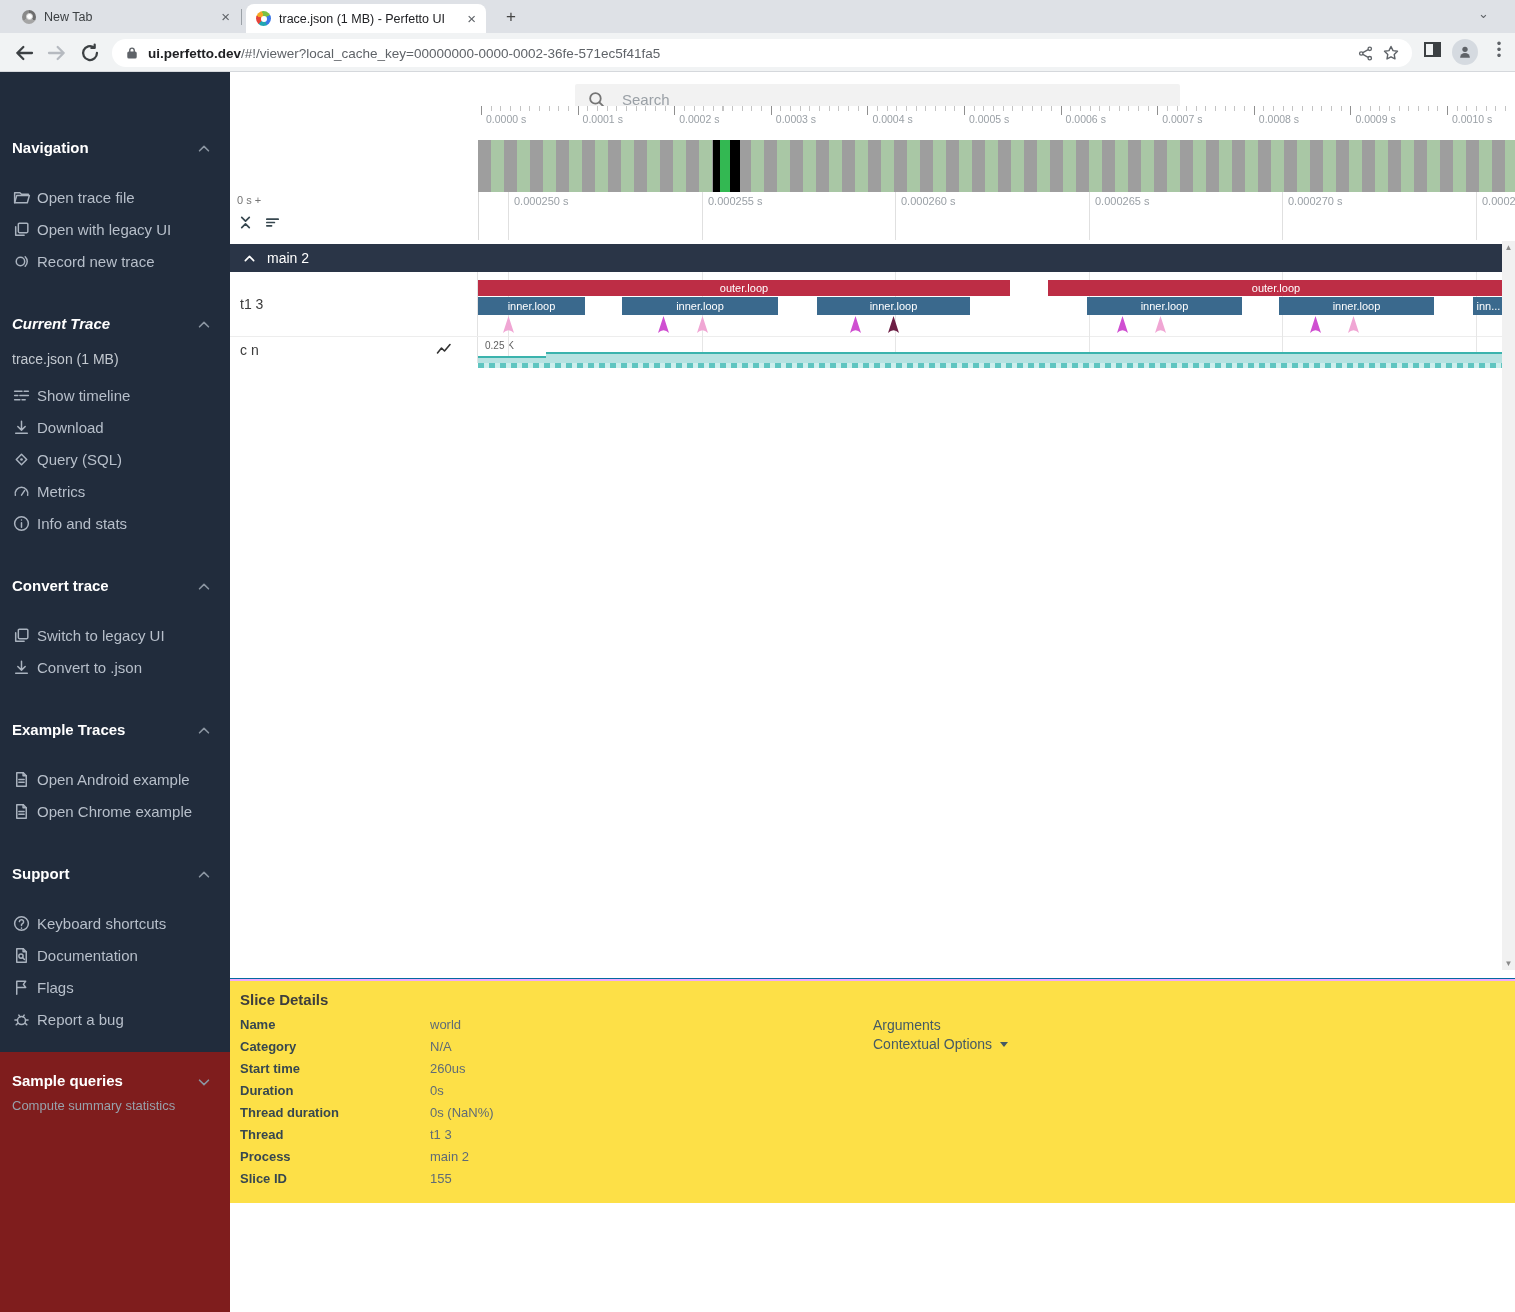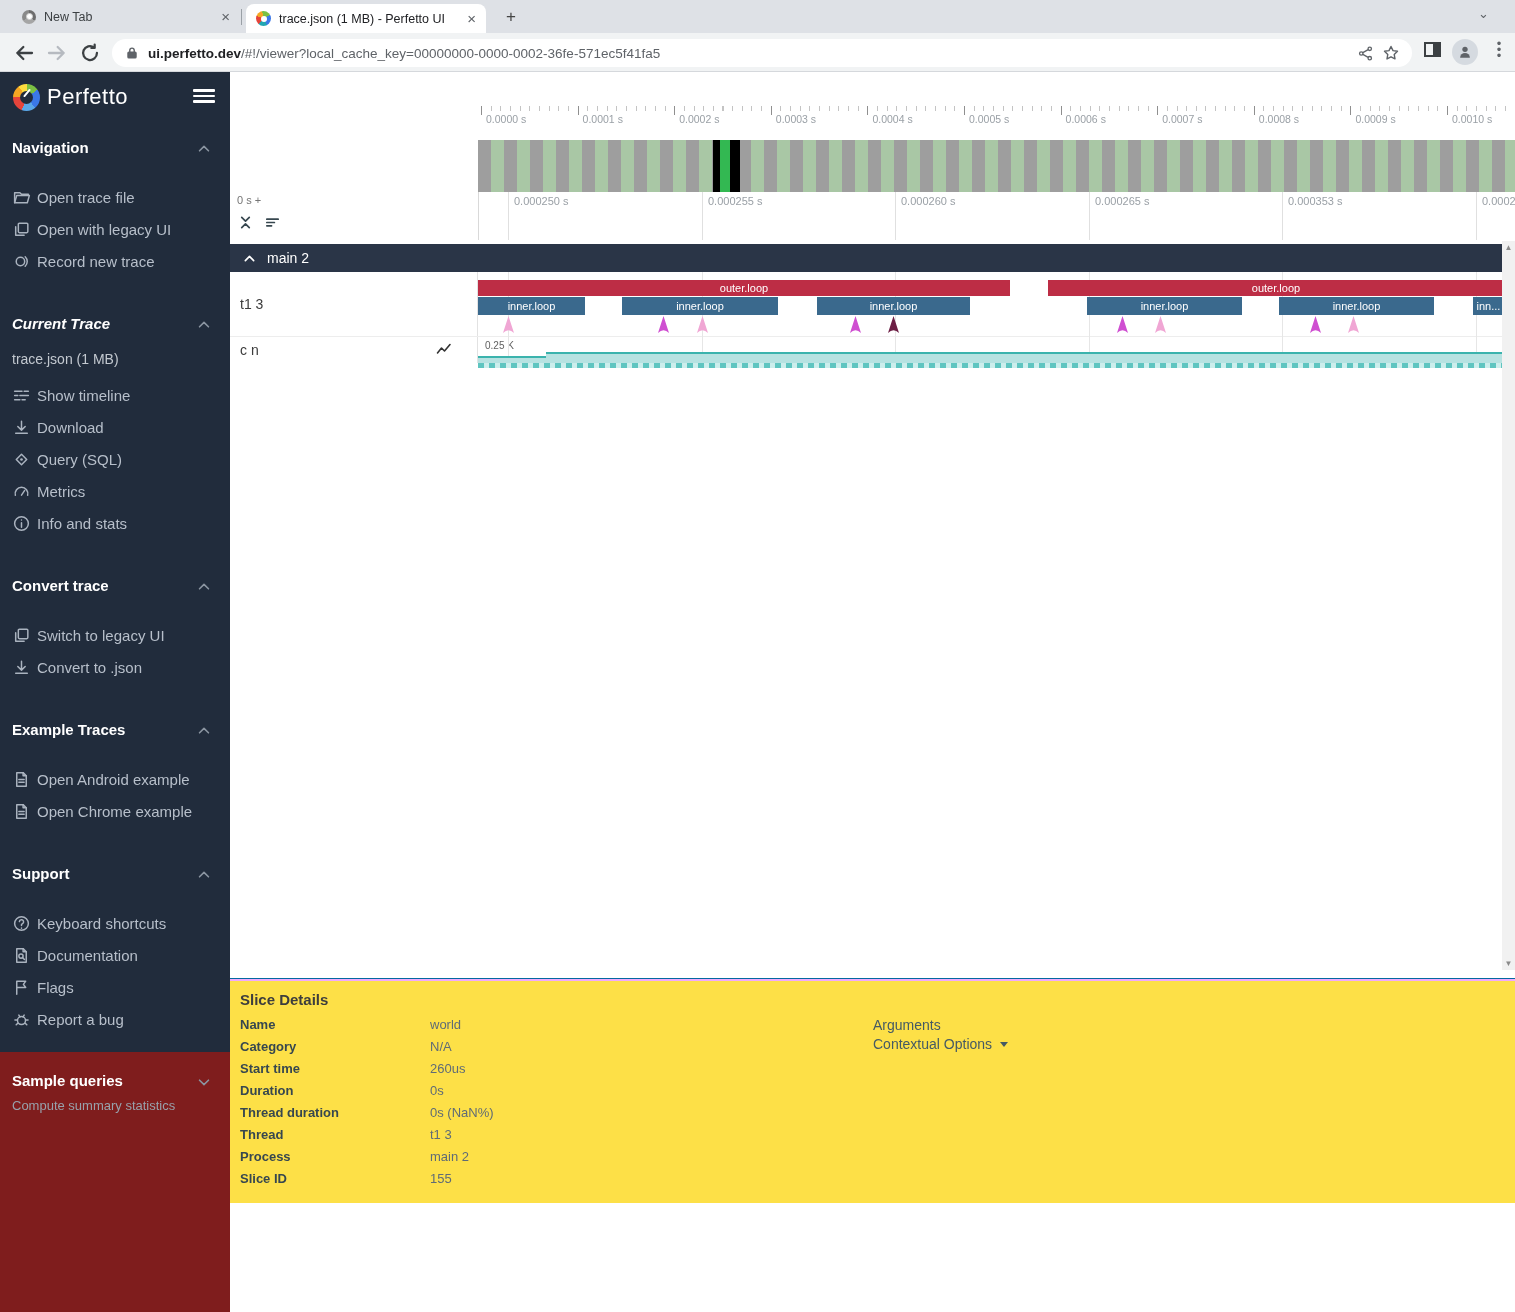--- a/index.html
+++ b/index.html
@@ -178,29 +178,20 @@
   <div class="abs sidepanel-ico"></div>
   <div class="abs avatar">
     <svg width="16" height="16" viewBox="0 0 18 18" fill="#5f6368">
         <circle cx="9" cy="6" r="3"></circle>
         <path d="M3.5 15.5a5.5 5.5 0 0 1 11 0z"></path>
       </svg>
   </div>
   <div class="abs kebab">•<br>•<br>•</div>
 
   <div class="abs sidebar">
-    <div class="sb-head">
-      <div class="pf-logo"></div>
-      <div class="sb-title">Perfetto</div>
-      <div class="hamburger">
-          <div></div>
-          <div></div>
-          <div></div>
-        </div>
-    </div>
 
     <div class="samples">
       <div class="sq-title">Sample queries</div>
       <svg class="sq-chev" width="16" height="16" viewBox="0 0 18 18" fill="none" stroke="currentColor" stroke-width="1.8" stroke-linecap="round">
           <path d="M4 7l5 5 5-5"></path>
         </svg>
       <div class="sq-sub">Compute summary statistics</div>
     </div>
   <div class="sb-sec-title" style="top: 67px;">Navigation</div>
       <div class="sb-sec-chev" style="top: 69px;"><svg width="16" height="16" viewBox="0 0 18 18" fill="none" stroke="currentColor" stroke-width="1.8" stroke-linecap="round" stroke-linejoin="round">
@@ -362,20 +353,29 @@
         <span style="display: flex; color: rgb(170, 179, 191);">
           <svg width="19" height="19" viewBox="0 0 18 18" fill="none" stroke="currentColor" stroke-width="1.4" stroke-linecap="round" stroke-linejoin="round">
             <circle cx="9" cy="10" r="3.8"></circle>
             <path d="M7.5 6.5l-1-1.7M10.5 6.5l1-1.7M4.8 9.5H2.8M15.2 9.5h-2M5.5 12.5L4 14M12.5 12.5L14 14"></path>
           </svg>
         </span>
         <span>Report a bug</span>
       </div>
     </div>
 
+  <div class="abs topbar">
+    <div class="searchbar">
+      <svg class="search-ic" width="19" height="19" viewBox="0 0 18 18" fill="none" stroke="currentColor" stroke-width="1.7" stroke-linecap="round">
+          <circle cx="8" cy="8" r="5"></circle>
+          <path d="M12 12l4 4"></path>
+        </svg>
+      <span class="ph">Search</span>
+    </div>
+  </div>
 
   <div class="abs ruler">
       <div class="ruler-label" style="left: 8px;">0.0000 s</div>
       <div class="ruler-label" style="left: 104.6px;">0.0001 s</div>
       <div class="ruler-label" style="left: 201.2px;">0.0002 s</div>
       <div class="ruler-label" style="left: 297.8px;">0.0003 s</div>
       <div class="ruler-label" style="left: 394.4px;">0.0004 s</div>
       <div class="ruler-label" style="left: 491px;">0.0005 s</div>
       <div class="ruler-label" style="left: 587.6px;">0.0006 s</div>
       <div class="ruler-label" style="left: 684.2px;">0.0007 s</div>
@@ -402,21 +402,21 @@
     <div class="tb-border"></div>
   <div class="grid-line-tb" style="left: 278px;"></div>
       <div class="grid-label" style="left: 284px;">0.000250 s</div>
       <div class="grid-line-tb" style="left: 472px;"></div>
       <div class="grid-label" style="left: 478px;">0.000255 s</div>
       <div class="grid-line-tb" style="left: 665px;"></div>
       <div class="grid-label" style="left: 671px;">0.000260 s</div>
       <div class="grid-line-tb" style="left: 859px;"></div>
       <div class="grid-label" style="left: 865px;">0.000265 s</div>
       <div class="grid-line-tb" style="left: 1052px;"></div>
-      <div class="grid-label" style="left: 1058px;">0.000353 s</div>
+      <div class="grid-label" style="left: 1058px;">0.000270 s</div>
       <div class="grid-line-tb" style="left: 1246px;"></div>
       <div class="grid-label" style="left: 1252px;">0.0002</div>
     </div>
 
   <div class="abs group-header">
     <svg width="15" height="15" viewBox="0 0 18 18" fill="none" stroke="#fff" stroke-width="2" stroke-linecap="round" stroke-linejoin="round">
         <path d="M4 11.5l5-5 5 5"></path>
       </svg>
     <span>main 2</span>
   </div>

